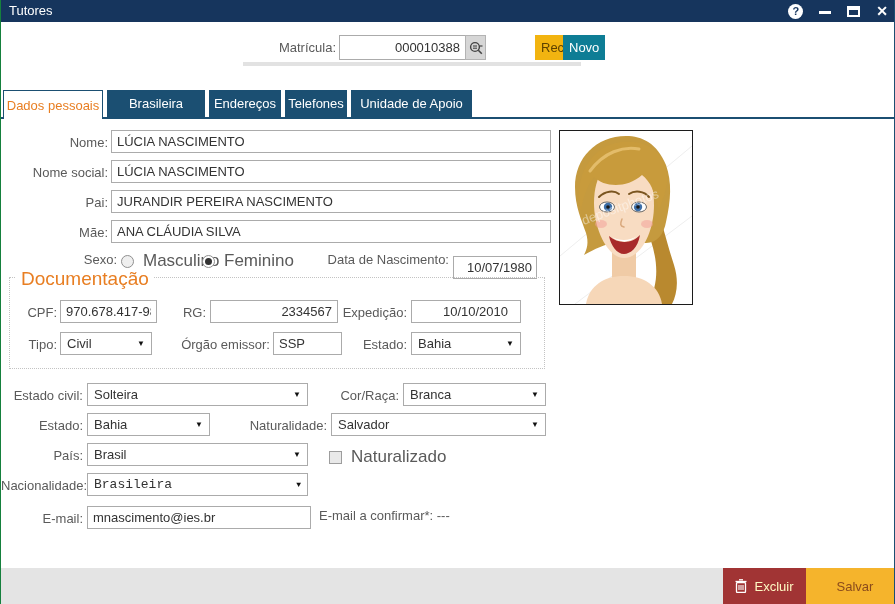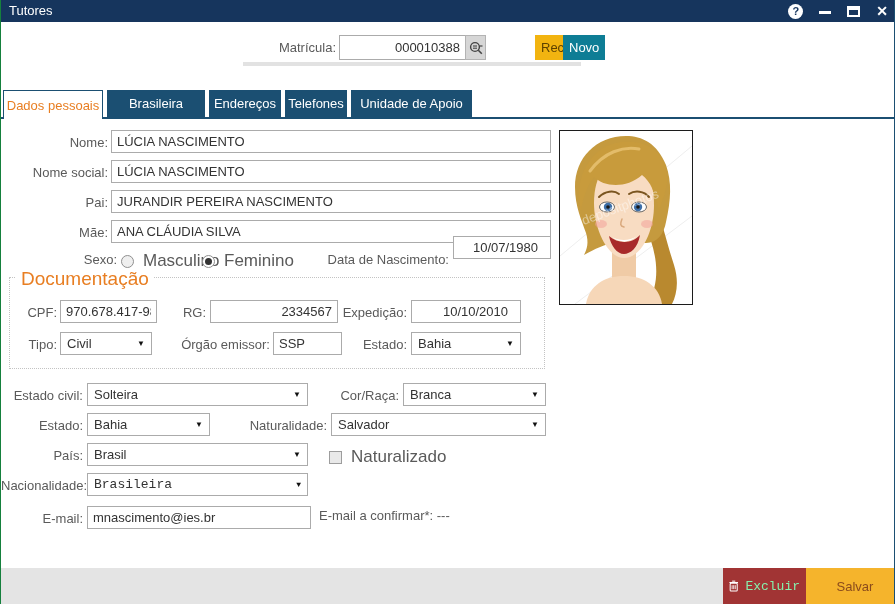--- a/index.html
+++ b/index.html
@@ -46,22 +46,22 @@
   .radio-lab{font-size:17px;color:#5a5a5a;margin-left:9px;}
   .cb{display:inline-block;width:13px;height:13px;border:1px solid #9d9d9d;background:#e9e9e9;box-sizing:border-box;
       vertical-align:-2px;cursor:pointer;}
   
   .docbox{position:absolute;left:8px;top:277px;width:534px;height:90px;border:1px dotted #c3c3c3;}
   .docleg{position:absolute;left:6px;top:-10px;background:#fff;padding:0 5px;color:#E87E22;font-size:19px;}
   
   .photo{position:absolute;left:558px;top:130px;width:132px;height:173px;border:1px solid #1c1c1c;background:#fff;overflow:hidden;}
   
   .footer{position:absolute;left:0;top:568px;width:895px;height:36px;background:#e4e4e4;}
-  .btn-excluir{left:722px;top:568px;width:83px;height:36px;background:#A13434;color:#86efac;display:flex;
-      align-items:center;justify-content:center;gap:7px;font-family:Liberation Mono, monospace;}
+  .btn-excluir{left:722px;top:568px;width:83px;height:36px;background:#A13434;color:#fef9c3;display:flex;
+      align-items:center;justify-content:center;gap:7px;}
   .btn-salvar{left:805px;top:568px;width:90px;height:36px;background:#F5B42C;color:#8A4B1C;padding-left:14px;}
   .static{position:absolute;color:#5a5a5a;font-size:13px;white-space:nowrap;}
 </style>
 </head>
 <body>
 
 <div id="window">
 
   <div class="titlebar">
     <span class="title">Tutores</span>
@@ -122,21 +122,21 @@
   <input class="inp" style="left: 110px; top: 220px; width: 440px;" readonly="" value="ANA CLÁUDIA SILVA">
 
   <span class="lbl" style="left:0px;top:252px;width:116px;">Sexo:</span>
   <span style="position:absolute;left:120px;top:251px;">
     <span class="radio"></span><span class="radio-lab">Masculino</span>
   </span>
   <span style="position:absolute;left:201px;top:251px;">
     <span class="radio checked"></span><span class="radio-lab">Feminino</span>
   </span>
   <span class="lbl" style="left:310px;top:252px;width:138px;">Data de Nascimento:</span>
-  <input class="inp ra" style="left: 452px; top: 236px; width: 98px; padding-right: 12px;" readonly="" value="10/07/1980">
+  <input class="inp ra" style="left: 452px; top: 256px; width: 84px; padding-right: 4px;" readonly="" value="10/07/1980">
 
   <div class="docbox">
     <span class="docleg">Documentação</span>
 
     <span class="lbl" style="left:4px;top:27px;width:43px;">CPF:</span>
     <input class="inp ra" style="left: 50px; top: 22px; width: 97px;" readonly="" value="970.678.417-98">
 
     <span class="lbl" style="left:160px;top:27px;width:36px;">RG:</span>
     <input class="inp ra" style="left: 200px; top: 22px; width: 128px;" readonly="" value="2334567">
 

